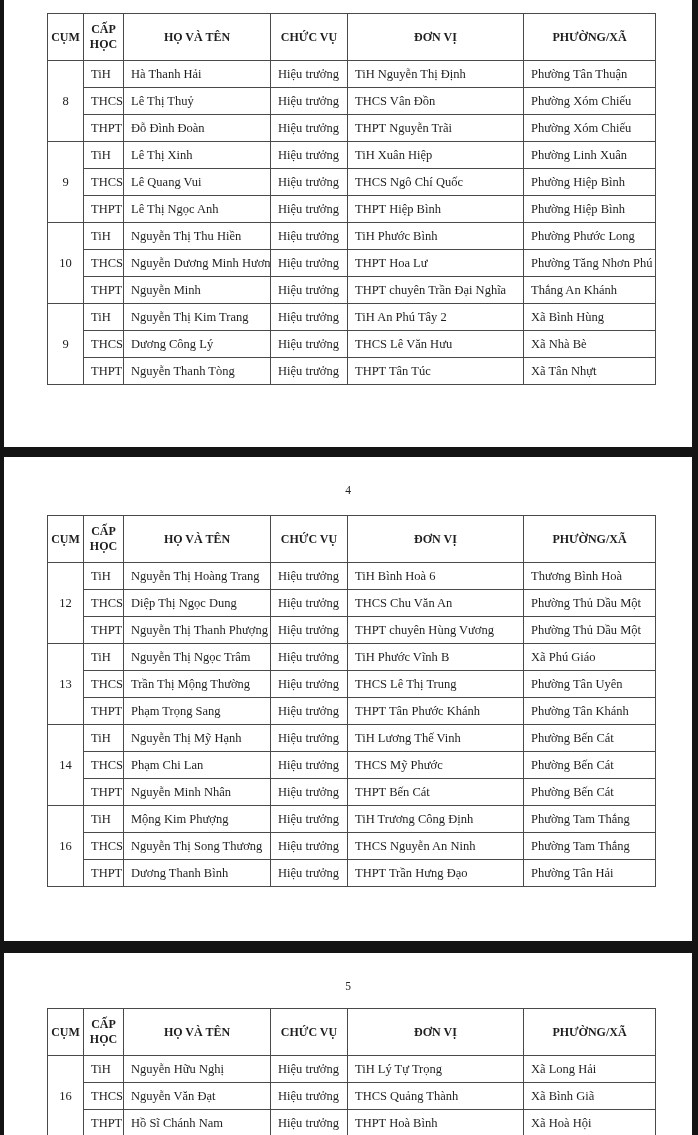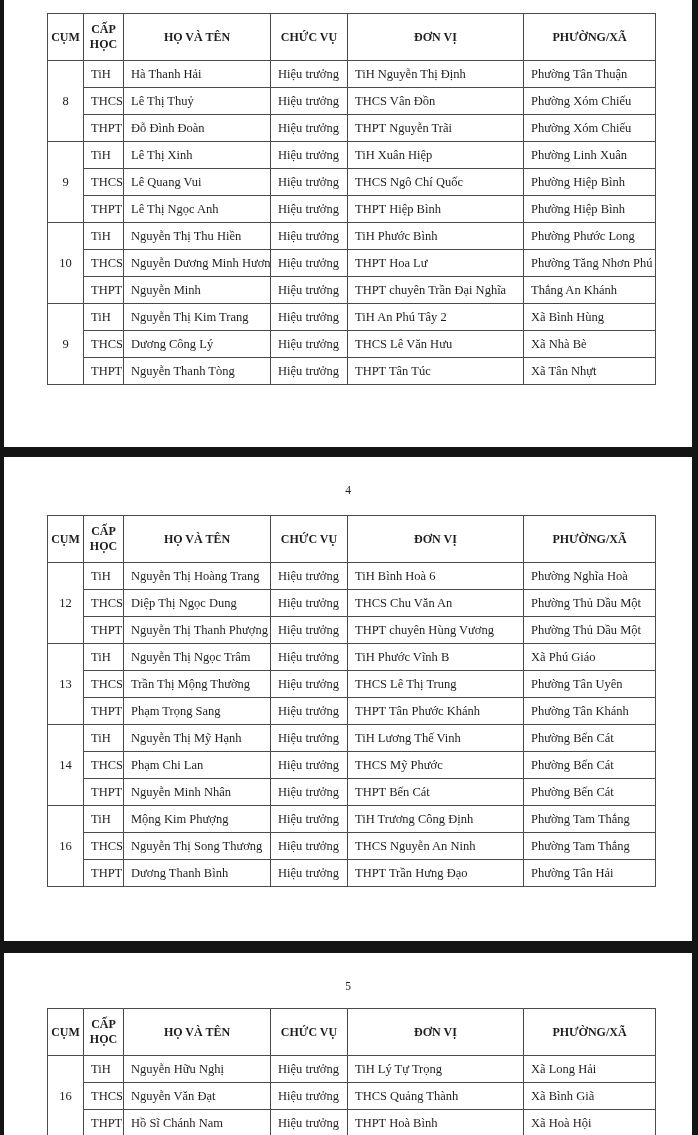--- a/index.html
+++ b/index.html
@@ -220,21 +220,21 @@
             <th>PHƯỜNG/XÃ</th>
           </tr>
         </thead>
         <tbody>
           <tr>
             <td class="cluster-cell" rowspan="3">12</td>
             <td>TiH</td>
             <td>Nguyễn Thị Hoàng Trang</td>
             <td>Hiệu trưởng</td>
             <td>TiH Bình Hoà 6</td>
-            <td>Phường Nghĩa Hoà</td>
+            <td>Thương Bình Hoà</td>
           </tr>
           <tr>
             <td>THCS</td>
             <td>Diệp Thị Ngọc Dung</td>
             <td>Hiệu trưởng</td>
             <td>THCS Chu Văn An</td>
             <td>Phường Thủ Dầu Một</td>
           </tr>
           <tr>
             <td>THPT</td>

